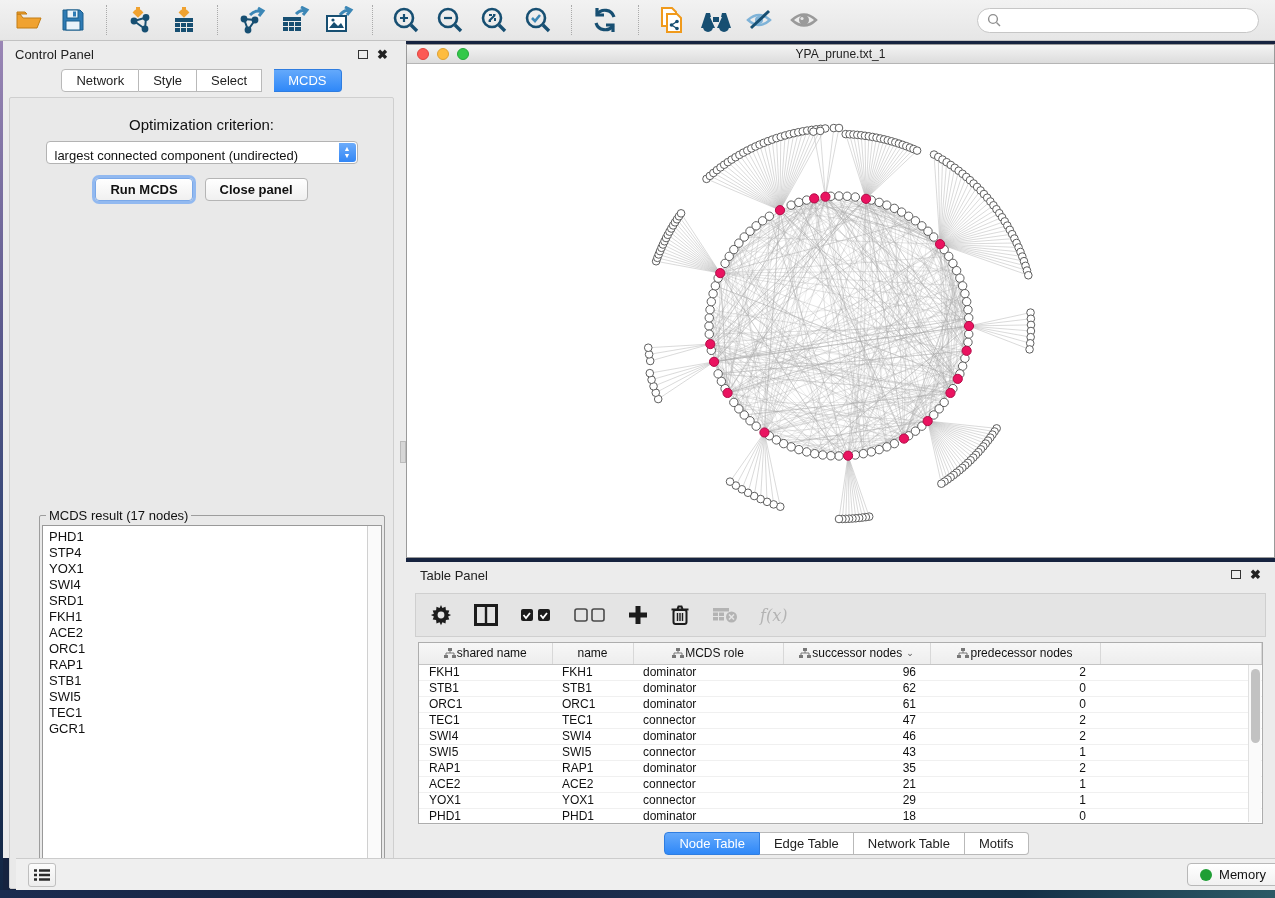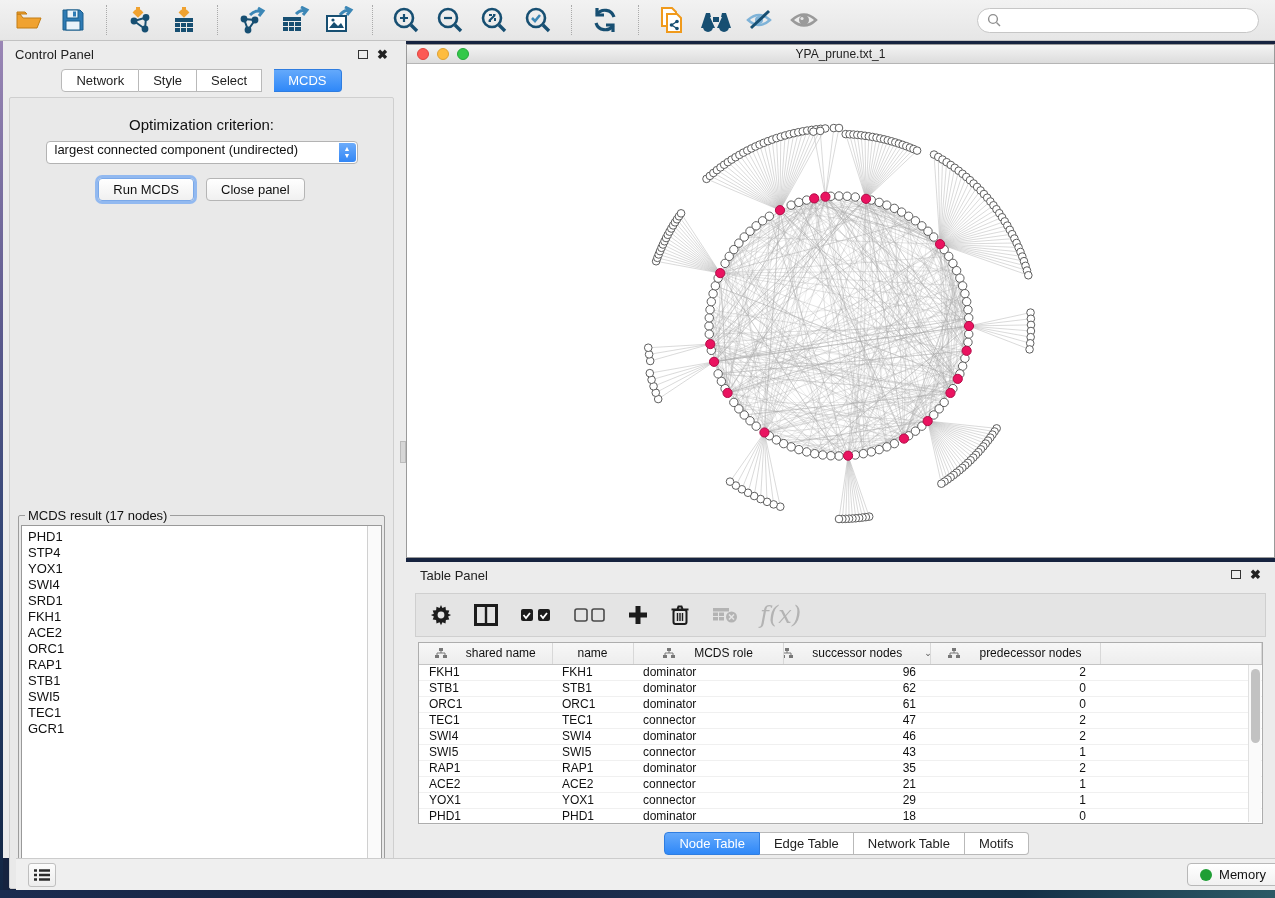--- a/index.html
+++ b/index.html
@@ -33,31 +33,31 @@
   .cp-tabs { display:flex; justify-content:center; margin-top:2px; }
   .seg { display:flex; }
   .seg .tab { padding:3px 14px; font-size:13px; background:#fff; border:1px solid #b9b9b9; border-left:none; color:#222; }
   .seg .tab:first-child { border-left:1px solid #b9b9b9; border-radius:4px 0 0 4px; }
   .seg .tab:last-child { border-radius:0 4px 4px 0; }
   .seg .tab.active { background:linear-gradient(#64a9fb,#2f88f8); border-color:#2f7de0; color:#fff;margin-left:12px; }
   .cp-body { position:absolute; left:6px; top:56px; width:385px; height:792px;
     background:#e9e9e9; border:1px solid #cfcfcf; border-radius:2px; }
   .opt-label { text-align:center; margin-top:18px; font-size:15px; color:#111; }
   .dropdown { margin:8px auto 0; width:312px; height:23px; background:#fff; border:1px solid #b3b3b3;
-    border-radius:4px; display:flex; align-items:flex-start; position:relative; }
+    border-radius:4px; display:flex; align-items:flex-end; position:relative; }
   .dropdown .dd-text { padding:0 8px; font-size:13px; white-space:nowrap; }
   .dd-stepper { position:absolute; right:1px; top:1px; bottom:1px; width:17px; border-radius:0 3px 3px 0;
     background:linear-gradient(#6cacfb,#3286f5); display:flex; flex-direction:column; align-items:center; justify-content:center; gap:1px; }
   .dd-stepper span { color:#fff; font-size:7px; line-height:6px; }
   .cp-buttons { display:flex; justify-content:center; gap:12px; margin-top:14px; }
   .btn { background:linear-gradient(#ffffff,#f0f0f0); border:1px solid #b5b5b5; border-radius:4px;
-    padding:3px 14px; font-size:13px; color:#111; }
+    padding:3px 14px; font-size:13px; color:#111;font-weight:bold; }
   .btn.focused { box-shadow:0 0 0 3px rgba(100,160,245,.65); border-color:#7aa8e8; }
   .result-group { position:absolute; left:8px; top:410px; width:367px; height:372px; }
-  .result-group fieldset { border:1px solid #9d9d9d; border-radius:2px; height:100%; padding:2px; background:#e9e9e9; }
+  .result-group fieldset { border:1px solid #9d9d9d; border-radius:2px; height:100%; padding:2px; background:#e9e9e9;margin-left:21px; }
   .result-group legend { font-size:13px; padding:0 3px; margin-left:4px; color:#111; }
   .result-list { background:#fff; border:1px solid #999; height:100%; position:relative; overflow:hidden;
     font-size:13px; line-height:16px; padding:3px 0 0 6px; }
   .result-list .sb { position:absolute; right:0; top:0; bottom:0; width:14px; background:#fafafa; border-left:1px solid #d0d0d0; }
 
   
   .vsplit { position:absolute; left:400px; top:41px; width:6px; height:817px; background:#ececec; }
   .vsplit .grip { position:absolute; left:0; top:400px; width:6px; height:22px; background:#d6d6d6; border:1px solid #bbb; }
 
   
@@ -71,28 +71,28 @@
   .dot.yellow { background:#fdbc40; border:1px solid #dfa133; }
   .dot.green { background:#34c84a; border:1px solid #25a83b; }
   .net-title { position:absolute; left:0; right:0; text-align:center; font-size:12px; color:#222; }
   .net-canvas { position:relative; width:100%; height:493px; background:#fff; }
 
   
   .table-panel { position:absolute; left:406px; top:562px; width:869px; height:296px; background:#ececec; }
   .tp-toolbar { position:absolute; left:9px; top:31px; width:851px; height:44px;
     background:#e4e4e4; border:1px solid #cfcfcf; display:flex; align-items:center; padding:0 14px; gap:22px; }
   .tp-ic { display:flex; align-items:center; justify-content:center; }
-  .fx { font-family:"DejaVu Serif", serif; font-style:italic; font-size:24px; color:#b3b3b3; } 
+  .fx { font-family:"DejaVu Serif", serif; font-style:italic; font-size:16px; color:#b3b3b3; } 
   .grid-wrap { position:absolute; left:12px; top:80px; width:845px; height:182px; background:#fff; border:1px solid #adadad; }
   .grid { width:100%; border-collapse:collapse; table-layout:fixed; font-size:12px; }
   .grid th { background:linear-gradient(#f7f7f7,#ededed); border-right:1px solid #d8d8d8; border-bottom:1px solid #c4c4c4;
     font-weight:normal; height:21px; padding:0 6px; text-align:center; white-space:nowrap; overflow:hidden; }
   .grid td { height:16px; padding:0 10px; border-bottom:1px solid #f0f0f0; white-space:nowrap; overflow:hidden; }
   .grid td.num { text-align:right; padding-right:14px; }
-  .th-inner { display:flex; align-items:center; justify-content:center; gap:19px; }
+  .th-inner { display:flex; align-items:center; justify-content:center; gap:1px; }
   .tree-ic { width:12px; height:11px; flex:0 0 auto; }
   .sort-ch { font-size:9px; color:#555; margin-left:3px; }
   .grid-vsb { position:absolute; right:1px; top:22px; bottom:1px; width:13px; background:#fafafa; border-left:1px solid #e0e0e0; }
   .grid-vsb .thumb { position:absolute; left:2px; top:4px; width:9px; height:74px; background:#c2c2c2; border-radius:5px; }
   .tp-tabs { position:absolute; left:0; right:0; top:270px; display:flex; justify-content:center; }
   .tp-winbtns { position:absolute; right:14px; top:8px; display:flex; gap:9px; align-items:center; }
 
   
   .statusbar { position:absolute; left:16px; top:858px; width:1275px; height:32px; background:#efefef; border-top:1px solid #cccccc;
     display:flex; align-items:center; padding:0 12px; }

